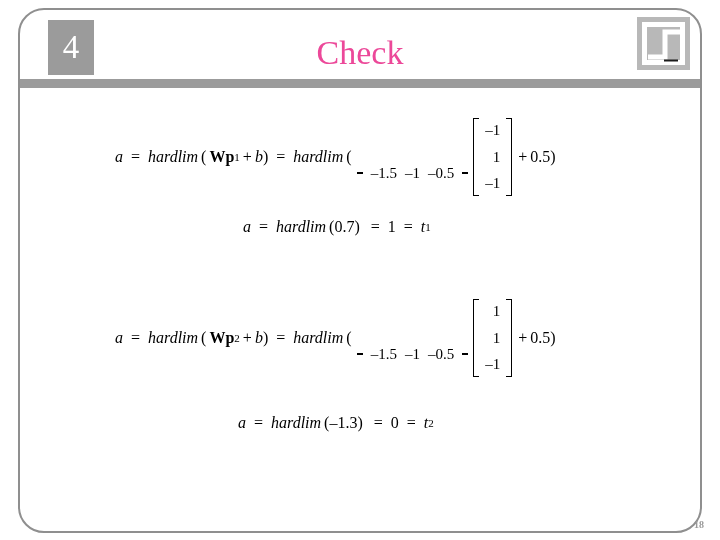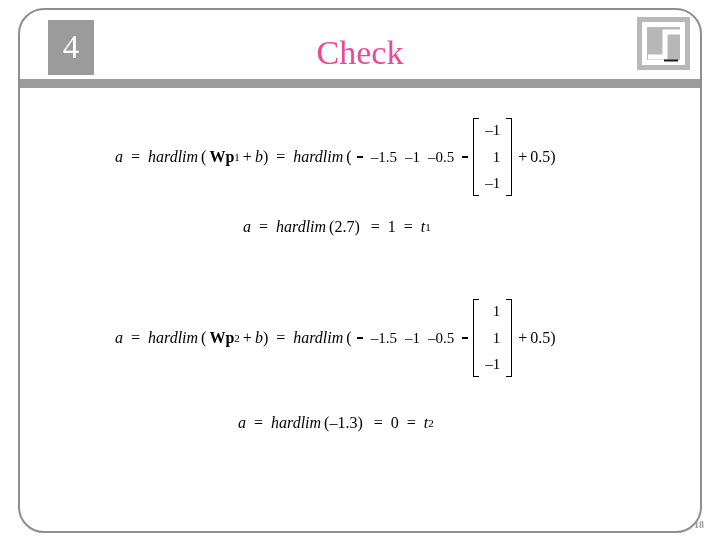--- a/index.html
+++ b/index.html
@@ -32,21 +32,21 @@
     white-space:nowrap;
   }
   .it { font-style:italic; }
   .bf { font-weight:bold; }
   .gap { margin:0 8px; }
   .sgap { margin:0 3px; }
   sub { font-size:11px; line-height:0; }
   
   .rowvec {
     display:inline-flex; align-items:center; height:24px; margin:7px 2px;
-    position:relative; top:0; font-size:15px;
+    position:relative; top:16px; font-size:15px;
   }
   .colvec {
     display:inline-flex; align-items:stretch; height:78px; margin:0 3px;
   }
   .stub-l { width:5px; border-left:1.6px solid #000; border-top:1.6px solid #000; border-bottom:1.6px solid #000; }
   .stub-r { width:5px; border-right:1.6px solid #000; border-top:1.6px solid #000; border-bottom:1.6px solid #000; }
   .rowvals { display:flex; padding:1px 4px; }
   .rowvals span { margin:0 4px; }
   .colvals {
     display:flex; flex-direction:column; justify-content:space-between;
@@ -113,21 +113,21 @@
       <span class="stub-r"></span>
     </span>
     <span class="sgap">+</span>
     <span>0.5)</span>
   </div>
 
   <div class="eqrow" style="left:223px; top:208px;">
     <span class="it">a</span>
     <span class="gap">=</span>
     <span class="it">hardlim</span>
-    <span class="sgap">(2.7)</span>
+    <span class="sgap">(0.7)</span>
     <span class="gap">=</span>
     <span>1</span>
     <span class="gap">=</span>
     <span class="it">t</span>
       <sub>1</sub>
   </div>
 
   <div class="eqrow" style="left:95px; top:289px; height:78px;">
     <span class="it">a</span>
     <span class="gap">=</span>

